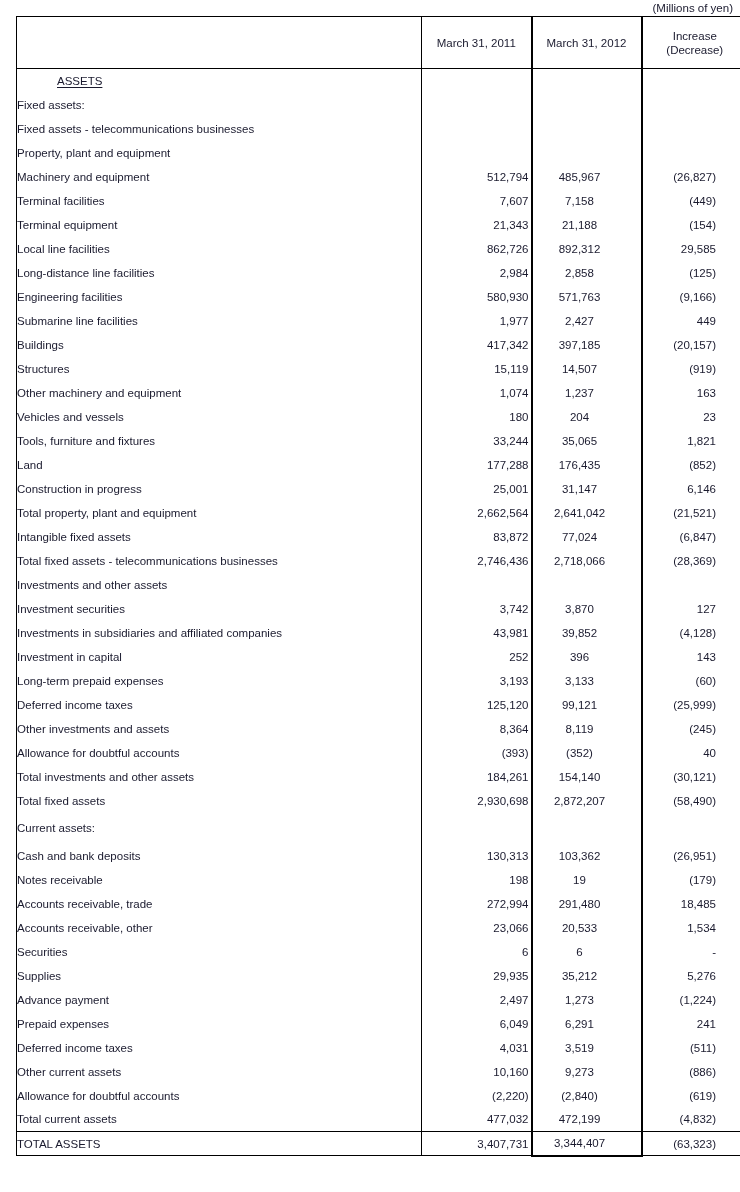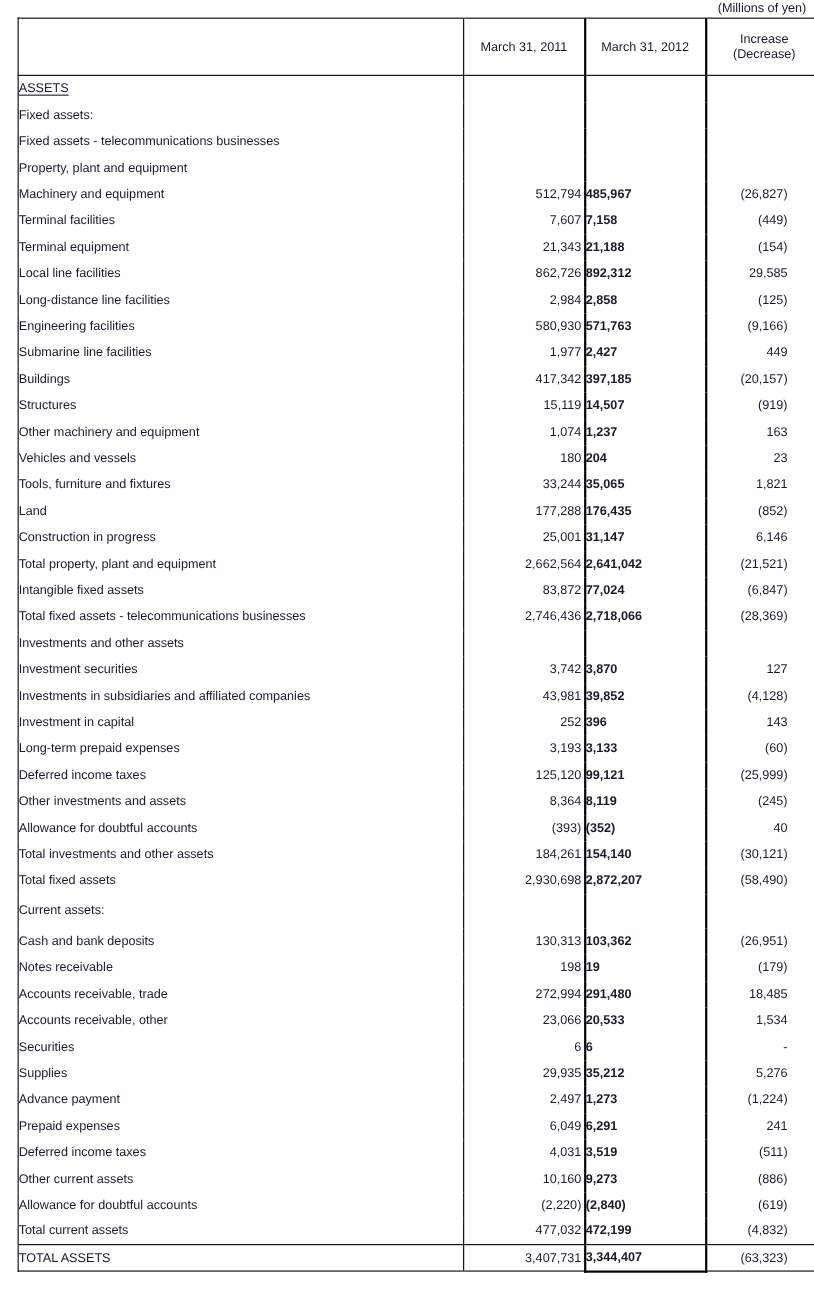--- a/index.html
+++ b/index.html
@@ -84,24 +84,23 @@
   }
   tr.data-row td.v1 {
     border-left: 1px solid #000;
     text-align: right;
     padding-right: 2px;
     line-height: 14px;
   }
   tr.data-row td.v2 {
     border-left: 2.2px solid #000;
     border-right: 2.2px solid #000;
-    text-align: left;
+    text-align: center;
     padding-right: 14px;
     line-height: 14px;
-    font-weight: bold;
   }
   tr.data-row td.v3 {
     border-right: 1.6px solid #000;
     text-align: right;
     padding-right: 31px;
     line-height: 14px;
   }
 
   
   tr.rule-above td { border-top: 1px solid #000; }
@@ -113,20 +112,21 @@
   
   .i0 { padding-left: 5px; }
   .i1 { padding-left: 16px; }
   .i2 { padding-left: 27px; }
   .i3 { padding-left: 38px; }
   .i4 { padding-left: 50px; }
 
   .underline-text {
     text-decoration: underline;
     text-underline-offset: 2px;
+    margin-left: 40px;
   }
 </style>
 </head>
 <body>
 
 <div id="sheet">
 
   <div class="units-caption">(Millions of yen)</div>
 
   <table class="fs">

